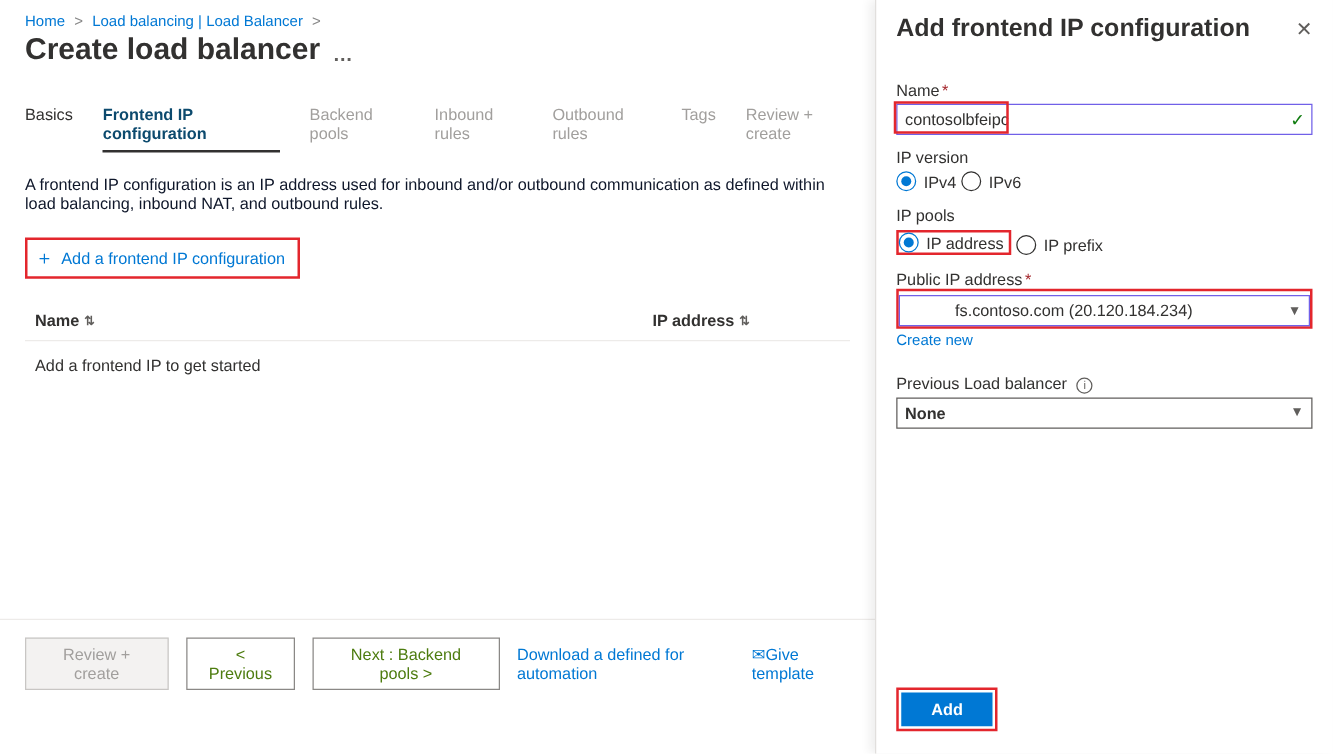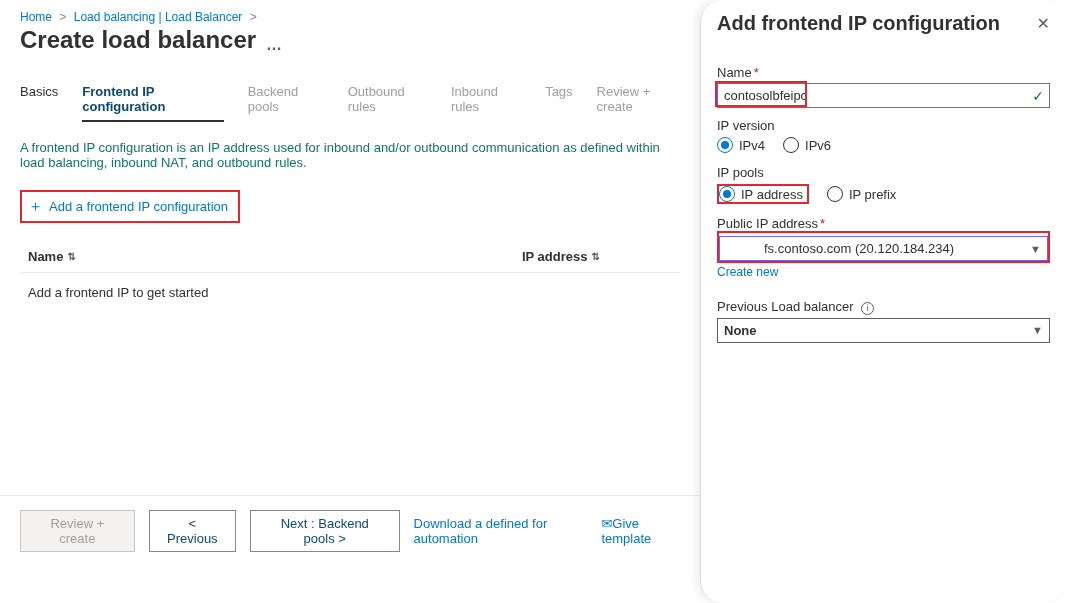--- a/index.html
+++ b/index.html
@@ -7,47 +7,47 @@
   .main { position: absolute; left: 0; top: 0; width: 700px; height: 570px; padding: 10px 20px 0 20px; }
   .breadcrumb { font-size: 12px; color: #005a9e; margin-bottom: 2px; }
   .breadcrumb .bc { color: #0078d4; cursor: pointer; }
   .breadcrumb .sep { color: #888; margin: 0 4px; }
   h1.page-title { font-size: 24px; font-weight: 600; color: #323130; margin-bottom: 30px; display: inline-flex; align-items: flex-end; gap: 10px;}
   .ellipsis { font-size: 16px; color: #605e5c; cursor: pointer; letter-spacing: 1px;}
   .tabs { display: flex; gap: 24px; font-size: 13px; color: #a19f9d; margin-bottom: 18px; }
   .tab { cursor: pointer; padding-bottom: 6px; }
   .tab.past { color: #323130; }
   .tab.active { color: #0c4a6e; font-weight: 600; border-bottom: 2px solid #323130; }
-  .intro-text { font-size: 13px; color: #0f766e; margin-bottom: 20px; }
+  .intro-text { font-size: 13px; color: #0f172a; margin-bottom: 20px; }
   .add-btn { display: inline-flex; align-items: center; gap: 6px; border: 2px solid #e3262d; color: #0078d4; font-size: 13px; padding: 5px 10px 5px 6px; background: #fff; cursor: pointer; }
   .add-btn .plus { color: #0078d4; font-size: 15px; font-weight: 400; }
   .table-head { display: flex; margin-top: 18px; border-bottom: 1px solid #edebe9; padding: 8px 0 8px 8px; font-weight: 600; color: #323130; }
   .th { display: flex; align-items: center; gap: 4px; }
   .th-name { width: 500px; }
   .th-ip { width: 160px; }
   .sort-icon { font-size: 10px; color: #605e5c; }
   .empty-row { padding: 12px 8px; font-size: 13px; color: #323130; }
   .footer { position: absolute; left: 0; bottom: 0; width: 700px; border-top: 1px solid #edebe9; padding: 14px 20px 18px 20px; display: flex; align-items: center; gap: 14px; }
-  .btn-secondary { border: 1px solid #8a8886; background: #fff; color: #0c4a6e; padding: 5px 16px; font-size: 13px; cursor: pointer; }
+  .btn-secondary { border: 1px solid #8a8886; background: #fff; color: #4d7c0f; padding: 5px 16px; font-size: 13px; cursor: pointer; }
   .btn-secondary.disabled { background: #f3f2f1; color: #a19f9d; border-color: #c8c6c4; cursor: default; }
   .footer-link { color: #0078d4; font-size: 13px; cursor: pointer; }
   .give-feedback { color: #0078d4; font-size: 13px; cursor: pointer; }
   
-  .blade { position: absolute; right: 0; top: 0; width: 366px; height: 603px; border-left: 1px solid #e1dfdd; box-shadow: -4px 0 8px rgba(0,0,0,0.07); background: #fff; display: flex; flex-direction: column; border-radius: 22px; }
+  .blade { position: absolute; right: 0; top: 0; width: 366px; height: 603px; border-left: 1px solid #e1dfdd; box-shadow: -4px 0 8px rgba(0,0,0,0.07); background: #fff; display: flex; flex-direction: column; }
   .blade-header { display: flex; align-items: center; justify-content: space-between; padding: 12px 16px 24px 16px; }
   .blade-title { font-size: 20px; font-weight: 600; color: #323130; }
   .blade-close { font-size: 16px; color: #605e5c; cursor: pointer; }
   .blade-body { flex: 1; padding: 0 16px; overflow-y: auto; }
   .fld-label { font-size: 13px; color: #323130; margin-top: 6px; }
   .req { color: #a4262c; margin-left: 2px; }
   .fld-input-wrap { position: relative; margin-top: 3px; margin-bottom: 10px; }
   .fld-input { width: 100%; border: 1px solid #605e5c; padding: 4px 26px 4px 6px; font-size: 13px; color: #323130; }
   .fld-input.validated { border-color: #7160e8; }
   .check-icon { position: absolute; right: 6px; top: 50%; transform: translateY(-50%); color: #107c10; font-size: 14px; }
-  .radio-row { display: flex; gap: 18px; align-items: center; margin-top: 4px; margin-bottom: 12px; }
+  .radio-row { display: flex; gap: 4px; align-items: flex-end; margin-top: 4px; margin-bottom: 12px; }
   .radio { display: inline-flex; align-items: center; gap: 6px; font-size: 13px; cursor: pointer; }
   .radio-circle { width: 16px; height: 16px; border: 1px solid #323130; border-radius: 50%; display: inline-flex; align-items: center; justify-content: center; }
   .radio-circle.selected { border-color: #0078d4; }
   .radio-dot { width: 8px; height: 8px; background: #0078d4; border-radius: 50%; }
   .dropdown { width: 100%; border: 1px solid #605e5c; padding: 4px 6px; font-size: 13px; display: flex; justify-content: space-between; align-items: center; cursor: pointer; margin-top: 3px; }
   .dropdown.pub { border-color: #7160e8; padding-left: 44px; }
   .dropdown .chev { font-size: 11px; color: #605e5c; }
   .create-new { color: #0078d4; font-size: 12px; cursor: pointer; margin-top: 2px; margin-bottom: 14px; display: inline-block; }
   .info-icon { display: inline-flex; width: 13px; height: 13px; border: 1px solid #605e5c; border-radius: 50%; font-size: 9px; align-items: center; justify-content: center; color: #605e5c; margin-left: 4px; }
   .blade-footer { padding: 14px 16px 18px 16px; }
@@ -67,22 +67,22 @@
   </div>
   <h1 class="page-title">
     <span>Create load balancer</span>
     <span class="ellipsis">…</span>
   </h1>
 
   <div class="tabs">
     <div class="tab past">Basics</div>
     <div class="tab active">Frontend IP configuration</div>
     <div class="tab">Backend pools</div>
+    <div class="tab">Inbound rules</div>
     <div class="tab">Outbound rules</div>
-    <div class="tab">Inbound rules</div>
     <div class="tab">Tags</div>
     <div class="tab">Review + create</div>
   </div>
 
   <div class="intro-text">A frontend IP configuration is an IP address used for inbound and/or outbound communication as defined within load balancing, inbound NAT, and outbound rules.</div>
 
   <button class="add-btn">
     <span class="plus">＋</span>
     <span>Add a frontend IP configuration</span>
   </button>
@@ -162,13 +162,18 @@
 
     <div class="fld-label">
       <span>Previous Load balancer</span>
       <span class="info-icon">i</span>
     </div>
     <div class="dropdown" style="margin-bottom:12px;">
       <span class="bold">None</span>
       <span class="chev">▼</span>
     </div>
   </div>
+  <div class="blade-footer">
+    <span style="display:inline-block; border:2px solid #e3262d; padding:2px;">
+      <button class="btn-primary">Add</button>
+    </span>
+  </div>
 </div>
 
 </body></html>

